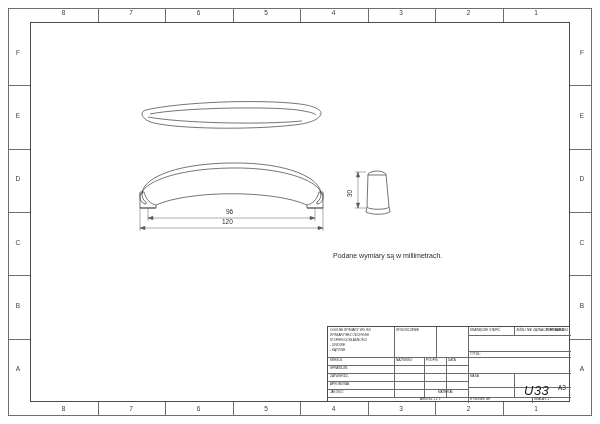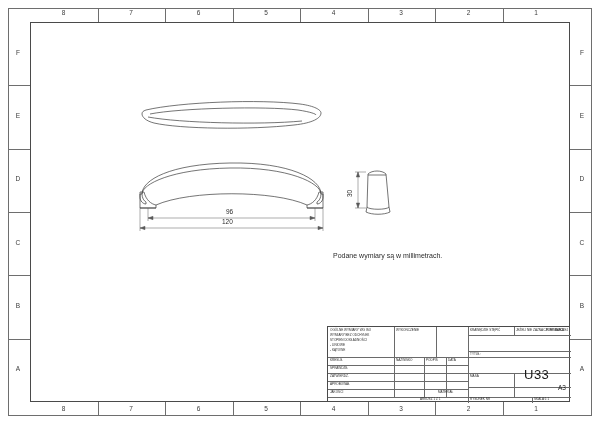--- a/index.html
+++ b/index.html
@@ -286,16 +286,16 @@
     <div class="tb-txt small" style="left:2px;top:56px;">APROBOWAŁ</div>
     <div class="tb-txt small" style="left:2px;top:64px;">JAKOŚCI</div>
 
     <div class="tb-txt small" style="left:142px;top:26px;">TYTUŁ:</div>
     <div class="tb-txt small" style="left:110px;top:64px;">MATERIAŁ</div>
     <div class="tb-txt small" style="left:142px;top:48px;">MASA</div>
     <div class="tb-txt small" style="left:142px;top:71px;">RYSUNEK NR</div>
     <div class="tb-txt small" style="left:206px;top:71px;">SKALA:1:1</div>
     <div class="tb-txt small" style="left:92px;top:71px;">ARKUSZ 1 Z 1</div>
 
-    <div class="tb-code" style="left:196px;top:40px;">U33</div>
+    <div class="tb-code" style="left:196px;top:56px;font-style:italic;">U33</div>
     <div class="tb-fmt" style="left:230px;top:57px;">A3</div>
   </div>
 </div>
 
 </body></html>

